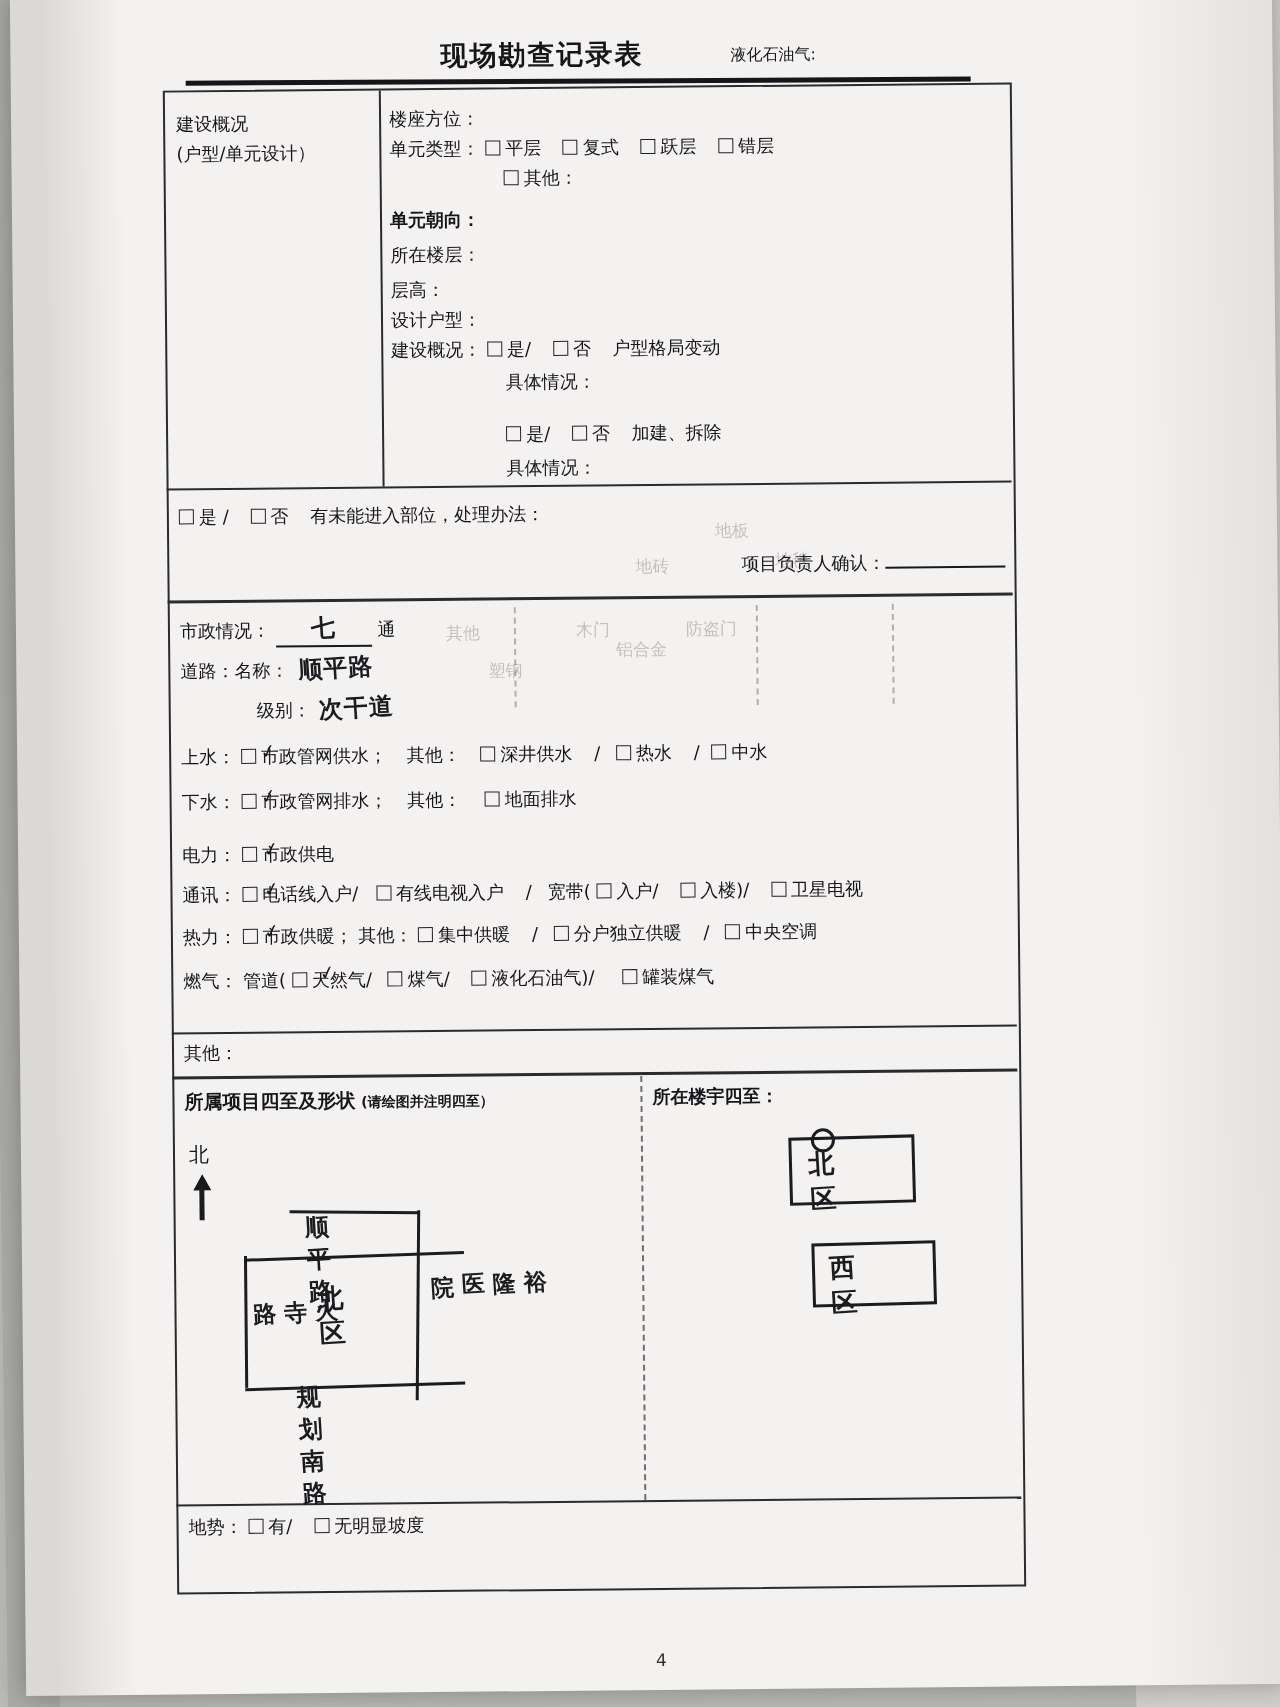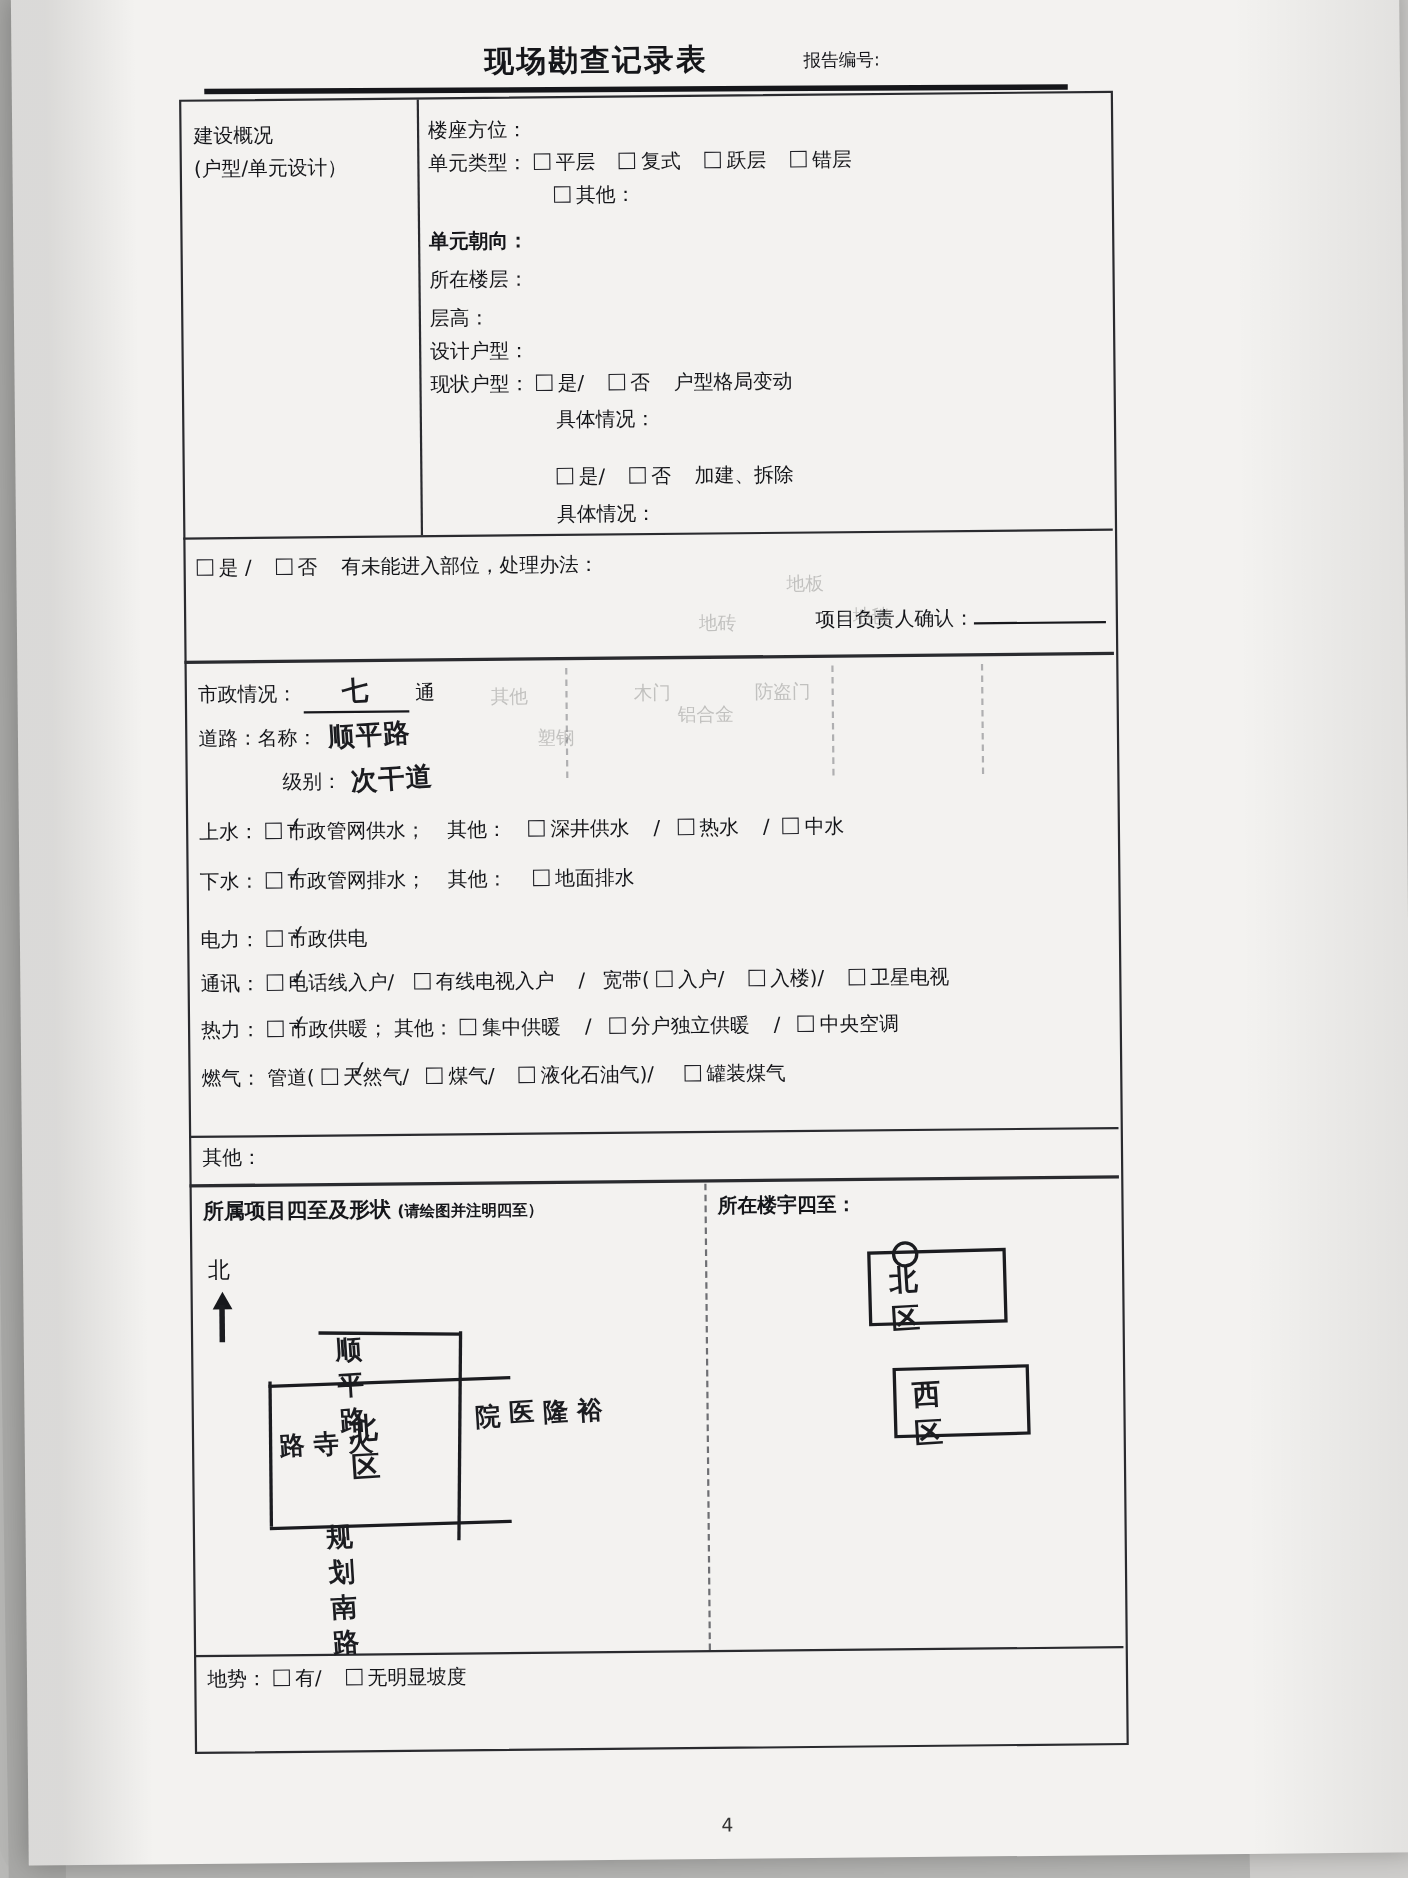--- a/index.html
+++ b/index.html
@@ -106,21 +106,21 @@
 <div id="scan">
   <div class="under-sheet"></div>
   <div class="left-strip">
     <div class="left-text"></div>
   </div>
 
   <div class="paper">
     <div class="sheet">
 
       <div class="title">现场勘查记录表</div>
-      <div class="report-no">报告编号:</div>
+      <div class="report-no">液化石油气:</div>
       <div class="rule"></div>
 
       <div class="ghost" style="left:700px;top:530px;">地板</div>
       <div class="ghost" style="left:620px;top:565px;">地砖</div>
       <div class="ghost" style="left:760px;top:560px;">地毯</div>
       <div class="ghost" style="left:430px;top:630px;">其他</div>
       <div class="ghost" style="left:560px;top:628px;">木门</div>
       <div class="ghost" style="left:670px;top:628px;">防盗门</div>
       <div class="ghost" style="left:472px;top:668px;">塑钢</div>
       <div class="ghost" style="left:600px;top:648px;">铝合金</div>
@@ -155,21 +155,21 @@
       <div class="cell" style="left:492px;top:172px;">
         <span class="cb"></span><span>其他：</span>
       </div>
 
       <div class="cell" style="left:378px;top:213px;font-weight:bold;">单元朝向：</div>
       <div class="cell" style="left:378px;top:248px;">所在楼层：</div>
       <div class="cell" style="left:378px;top:283px;">层高：</div>
       <div class="cell" style="left:378px;top:313px;">设计户型：</div>
 
       <div class="cell" style="left:378px;top:343px;">
-        <span>现状户型：</span>
+        <span>建设概况：</span>
         <span class="opt"><span class="cb"></span><span>是/</span></span>
         <span class="opt"><span class="cb"></span><span>否</span></span>
         <span>户型格局变动</span>
       </div>
 
       <div class="cell" style="left:492px;top:376px;">具体情况：</div>
 
       <div class="cell" style="left:492px;top:428px;">
         <span class="opt"><span class="cb"></span><span>是/</span></span>
         <span class="opt"><span class="cb"></span><span>否</span></span>

